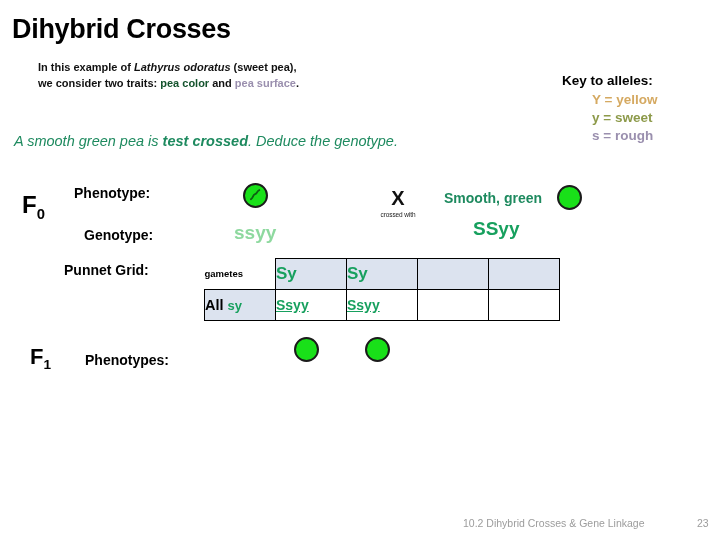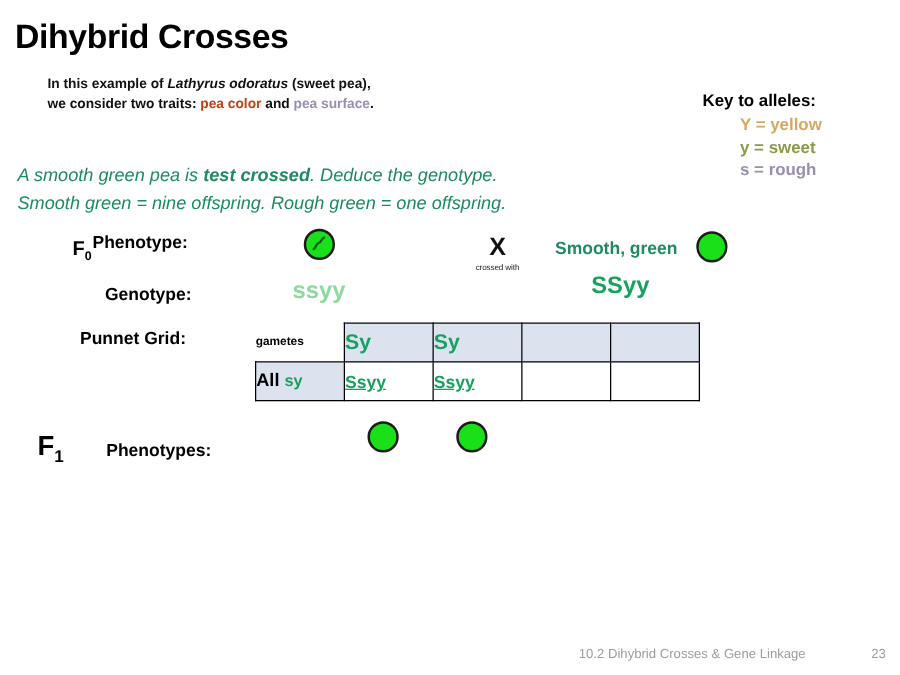--- a/index.html
+++ b/index.html
@@ -53,21 +53,21 @@
     left: 14px;
     top: 60px;
     width: 430px;
     font-size: 11px;
     line-height: 1.45;
     color: #111;
     font-weight: 600;
     margin-left: 24px;
   }
   #body-para .sp { font-style: italic; font-weight: 600; }
-  .c-peacolor   { color: #c2410c; }
+  .c-peacolor   { color: #14532d; }
   .c-peasurface { color: #9a8fae; }
 
   
   #green-para {
     position: absolute;
     left: 14px;
     top: 131px;
     width: 460px;
     font-size: 14.5px;
     font-style: italic;
@@ -95,21 +95,21 @@
   .a-y { color: #8d9a4a; }
   .a-S { color: #9a8fae; text-decoration: underline; }
   .a-s { color: #9a8fae; }
 
   
   .gen-label {
     position: absolute;
     font-weight: bold;
     color: #000;
   }
-  #f0-label { left: 22px; top: 191px; font-size: 16px; margin-left: 36px; }
+  #f0-label { left: 22px; top: 191px; font-size: 24px; }
   #f1-label { left: 30px; top: 344px; font-size: 22px; }
   .gen-label sub { font-size: 0.62em; font-weight: bold; }
 
   
   .row-label {
     position: absolute;
     font-size: 14px;
     color: #000;
     font-weight: 600;
     white-space: nowrap;
@@ -248,21 +248,20 @@
   <div id="title">Dihybrid Crosses</div>
 
 
   <div id="body-para">
     <span>In this example of </span><span class="sp">Lathyrus odoratus</span><span> (sweet pea),</span><br>
     <span>we consider two traits: </span><span class="c-peacolor">pea color</span><span> and </span><span class="c-peasurface">pea surface</span><span>.</span>
   </div>
 
   <div id="green-para">
     <span>A smooth green pea is </span><b>test crossed</b><span>. Deduce the genotype.</span><br>
-    <span>Smooth green = nine offspring.  Rough green = one offspring.</span>
   </div>
 
   <div id="key">
     <div class="key-title">Key to alleles:</div>
     <div class="key-row">
       <span class="a-Y">Y</span><span class="a-Y"> = </span><span class="a-Y">yellow</span>
     </div>
     <div class="key-row">
       <span class="a-y">y</span><span class="a-y"> = </span><span class="a-y">sweet</span>
     </div>

